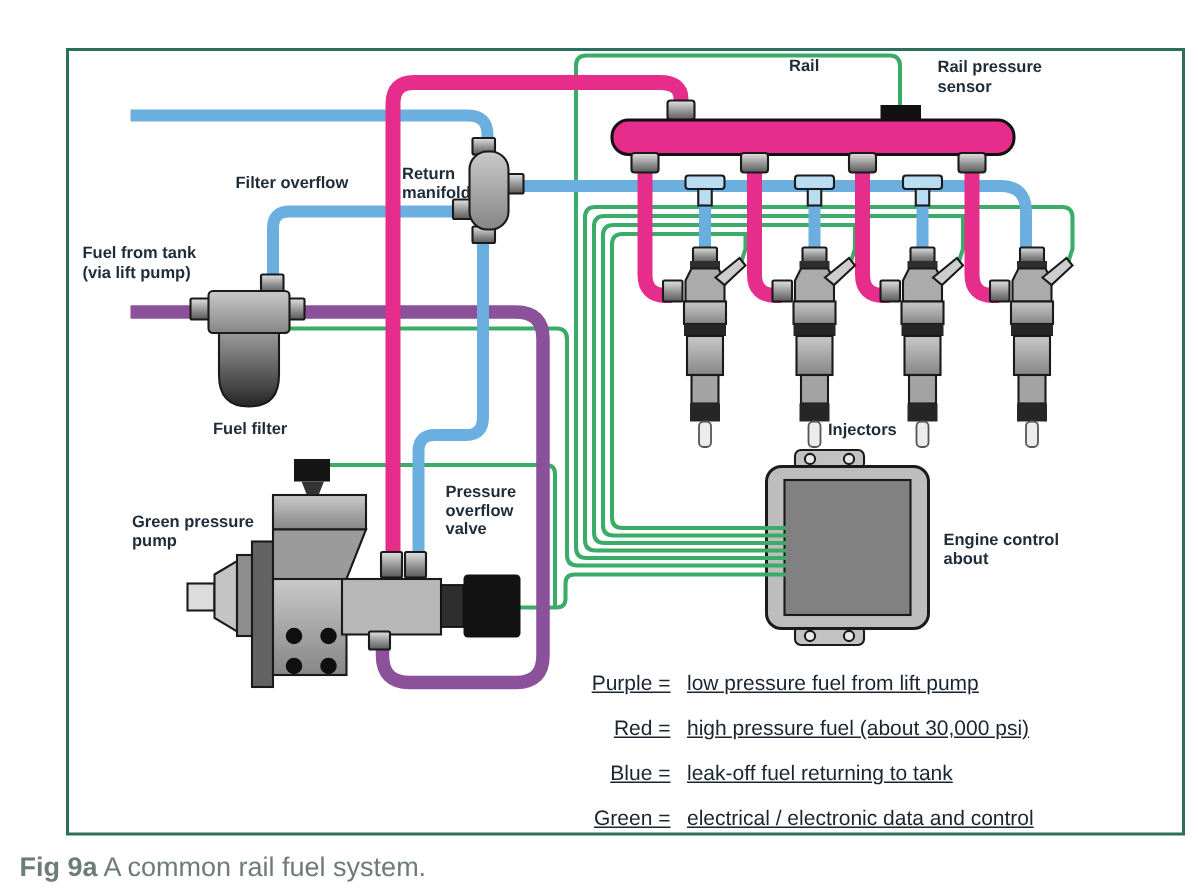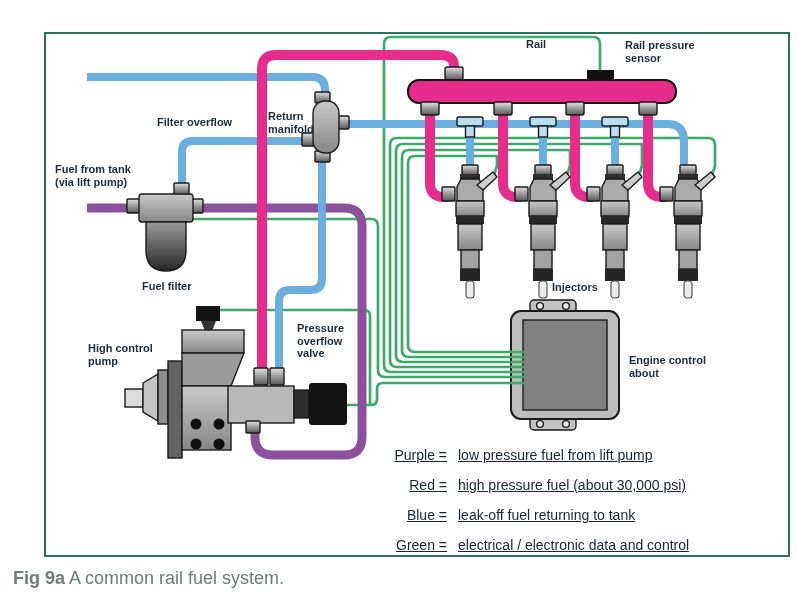--- a/index.html
+++ b/index.html
@@ -168,21 +168,21 @@
   <div>Return</div>
   <div>manifold</div>
 </div>
 <div class="lbl" style="left:157px;top:116px">Filter overflow</div>
 <div class="lbl" style="left:55px;top:163px">
   <div>Fuel from tank</div>
   <div>(via lift pump)</div>
 </div>
 <div class="lbl" style="left:142px;top:280px">Fuel filter</div>
 <div class="lbl" style="left:88px;top:342px">
-  <div>High control</div>
+  <div>Green pressure</div>
   <div>pump</div>
 </div>
 <div class="lbl" style="left:297px;top:322px">
   <div>Pressure</div>
   <div>overflow</div>
   <div>valve</div>
 </div>
 <div class="lbl" style="left:552px;top:281px">Injectors</div>
 <div class="lbl" style="left:629px;top:354px">
   <div>Engine control</div>

